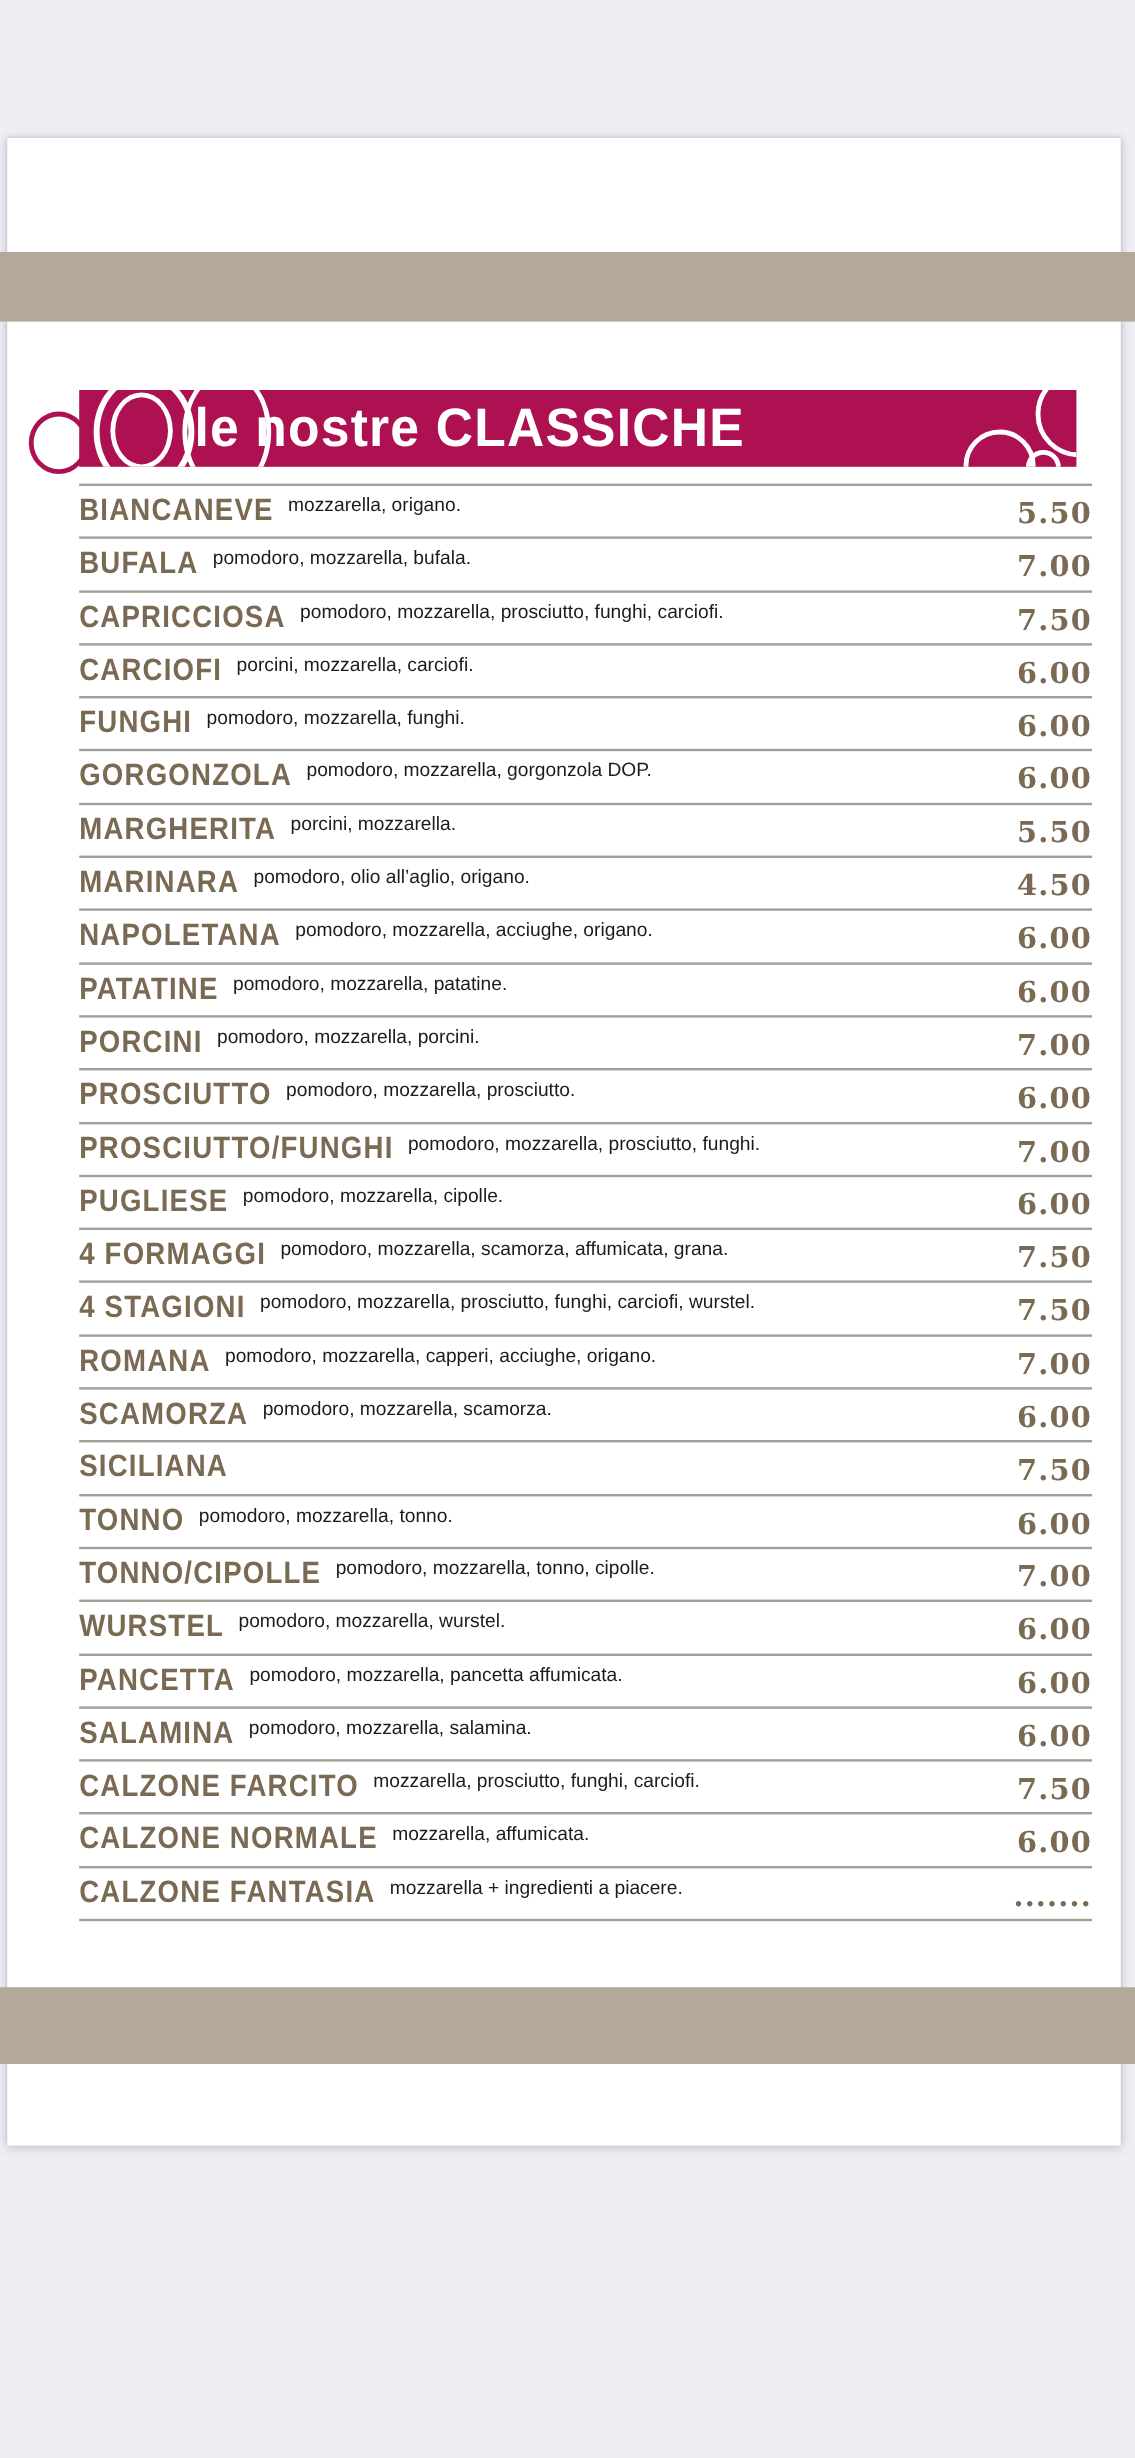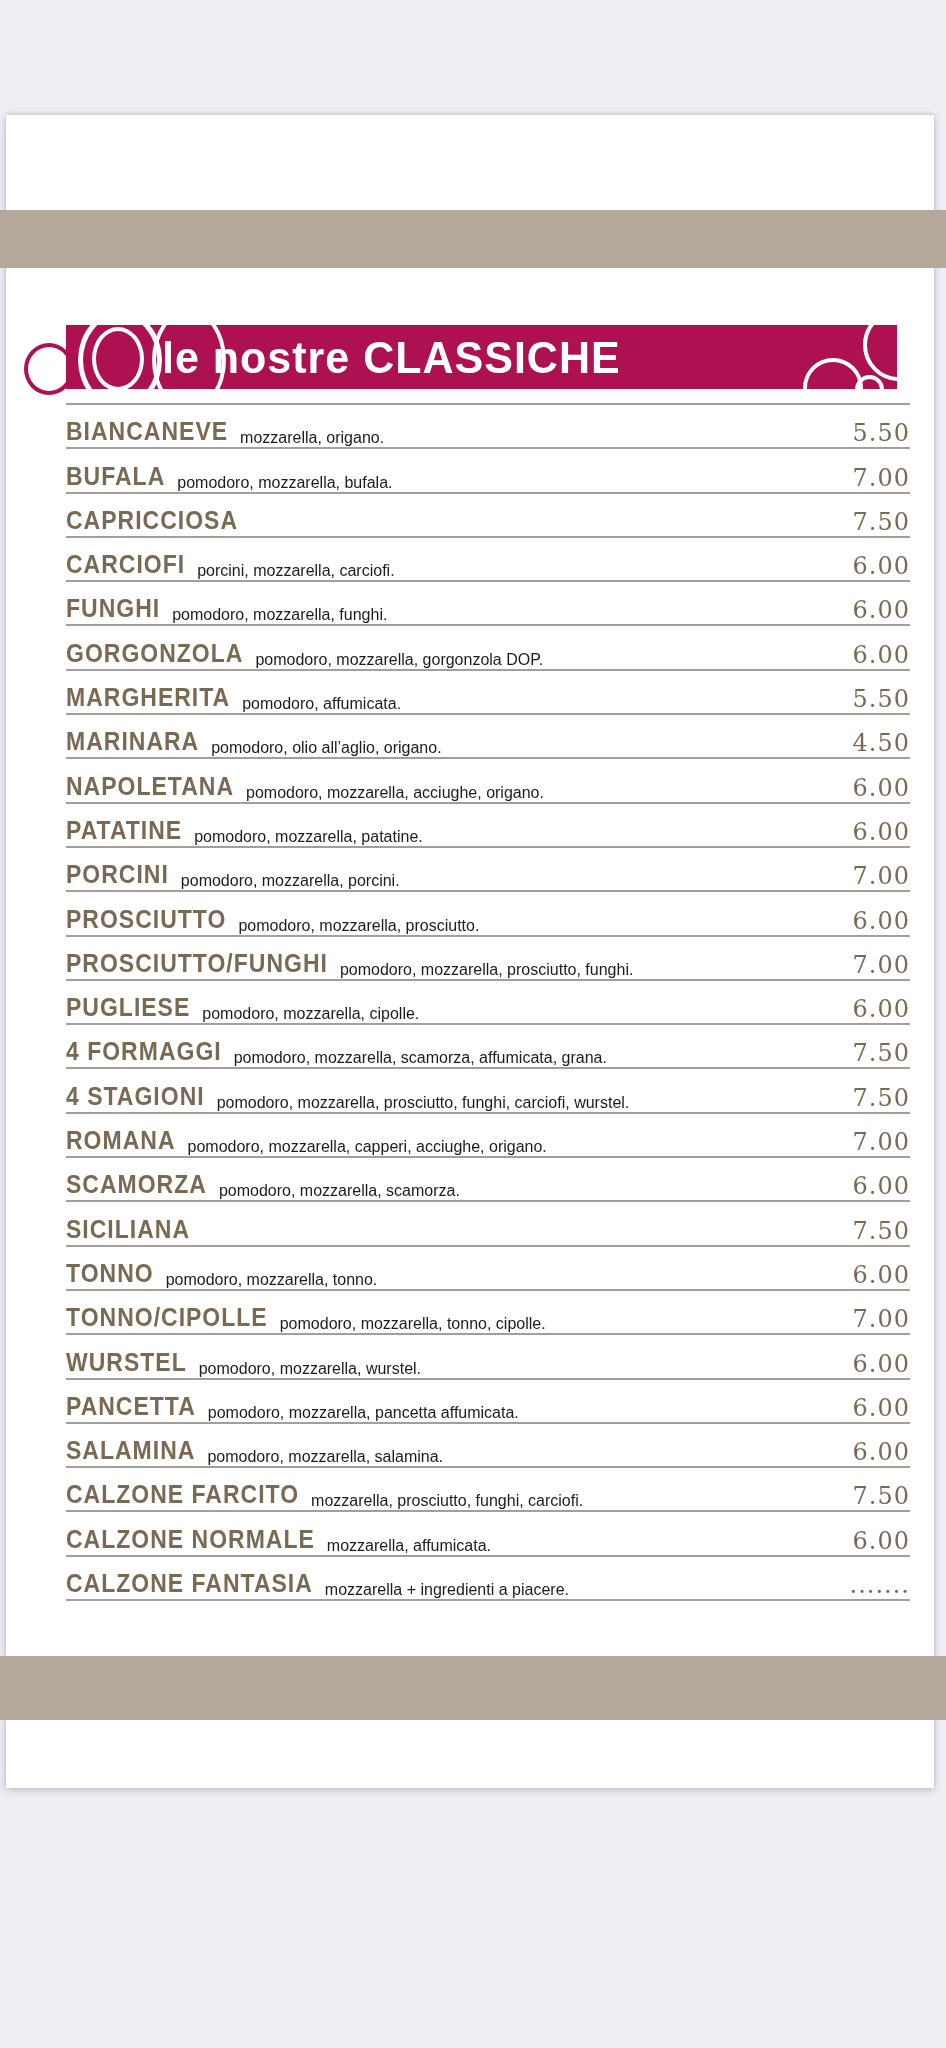--- a/index.html
+++ b/index.html
@@ -44,36 +44,36 @@
     position:absolute;left:18px;top:228px;width:42px;height:44px;
     border:4px solid #ae1152;border-radius:50%;z-index:1;
   }
 
   
   .menu-list{
     position:absolute;left:60px;top:288px;width:844px;
     border-top:2px solid #a49e97;z-index:2;
   }
   .menu-row{
-    display:flex;align-items:flex-end;
+    display:flex;align-items:flex-start;
     height:44.3px;box-sizing:border-box;
     border-bottom:2px solid #a49e97;
     padding-top:8px;
   }
   .item-name{
     color:#7a6a54;font-weight:bold;font-size:23px;letter-spacing:1px;
     display:inline-block;transform:scaleY(1.12);transform-origin:left bottom;
     white-space:nowrap;
   }
   .item-desc{
     color:#1c1c1c;font-size:16px;margin-left:12px;white-space:nowrap;
   }
   .row-spacer{flex:1;}
   .item-price{
-    color:#7a6a54;font-weight:normal;font-size:24px;
+    color:#7a6a54;font-weight:bold;font-size:24px;
     font-family:"DejaVu Serif", serif;
     letter-spacing:1px;white-space:nowrap;
   }
 </style>
 </head>
 <body>
 
 <div class="canvas">
 
   <div class="page">
@@ -100,20 +100,21 @@
 
   <div class="menu-row">
     <span class="item-name">BUFALA</span>
     <span class="item-desc">pomodoro, mozzarella, bufala.</span>
     <span class="row-spacer"></span>
     <span class="item-price">7.00</span>
   </div>
 
   <div class="menu-row">
     <span class="item-name">CAPRICCIOSA</span>
+    <span class="item-desc">pomodoro, mozzarella, prosciutto, funghi, carciofi.</span>
     <span class="row-spacer"></span>
     <span class="item-price">7.50</span>
   </div>
 
   <div class="menu-row">
     <span class="item-name">CARCIOFI</span>
     <span class="item-desc">porcini, mozzarella, carciofi.</span>
     <span class="row-spacer"></span>
     <span class="item-price">6.00</span>
   </div>
@@ -127,21 +128,21 @@
 
   <div class="menu-row">
     <span class="item-name">GORGONZOLA</span>
     <span class="item-desc">pomodoro, mozzarella, gorgonzola DOP.</span>
     <span class="row-spacer"></span>
     <span class="item-price">6.00</span>
   </div>
 
   <div class="menu-row">
     <span class="item-name">MARGHERITA</span>
-    <span class="item-desc">pomodoro, affumicata.</span>
+    <span class="item-desc">porcini, mozzarella.</span>
     <span class="row-spacer"></span>
     <span class="item-price">5.50</span>
   </div>
 
   <div class="menu-row">
     <span class="item-name">MARINARA</span>
     <span class="item-desc">pomodoro, olio all’aglio, origano.</span>
     <span class="row-spacer"></span>
     <span class="item-price">4.50</span>
   </div>

